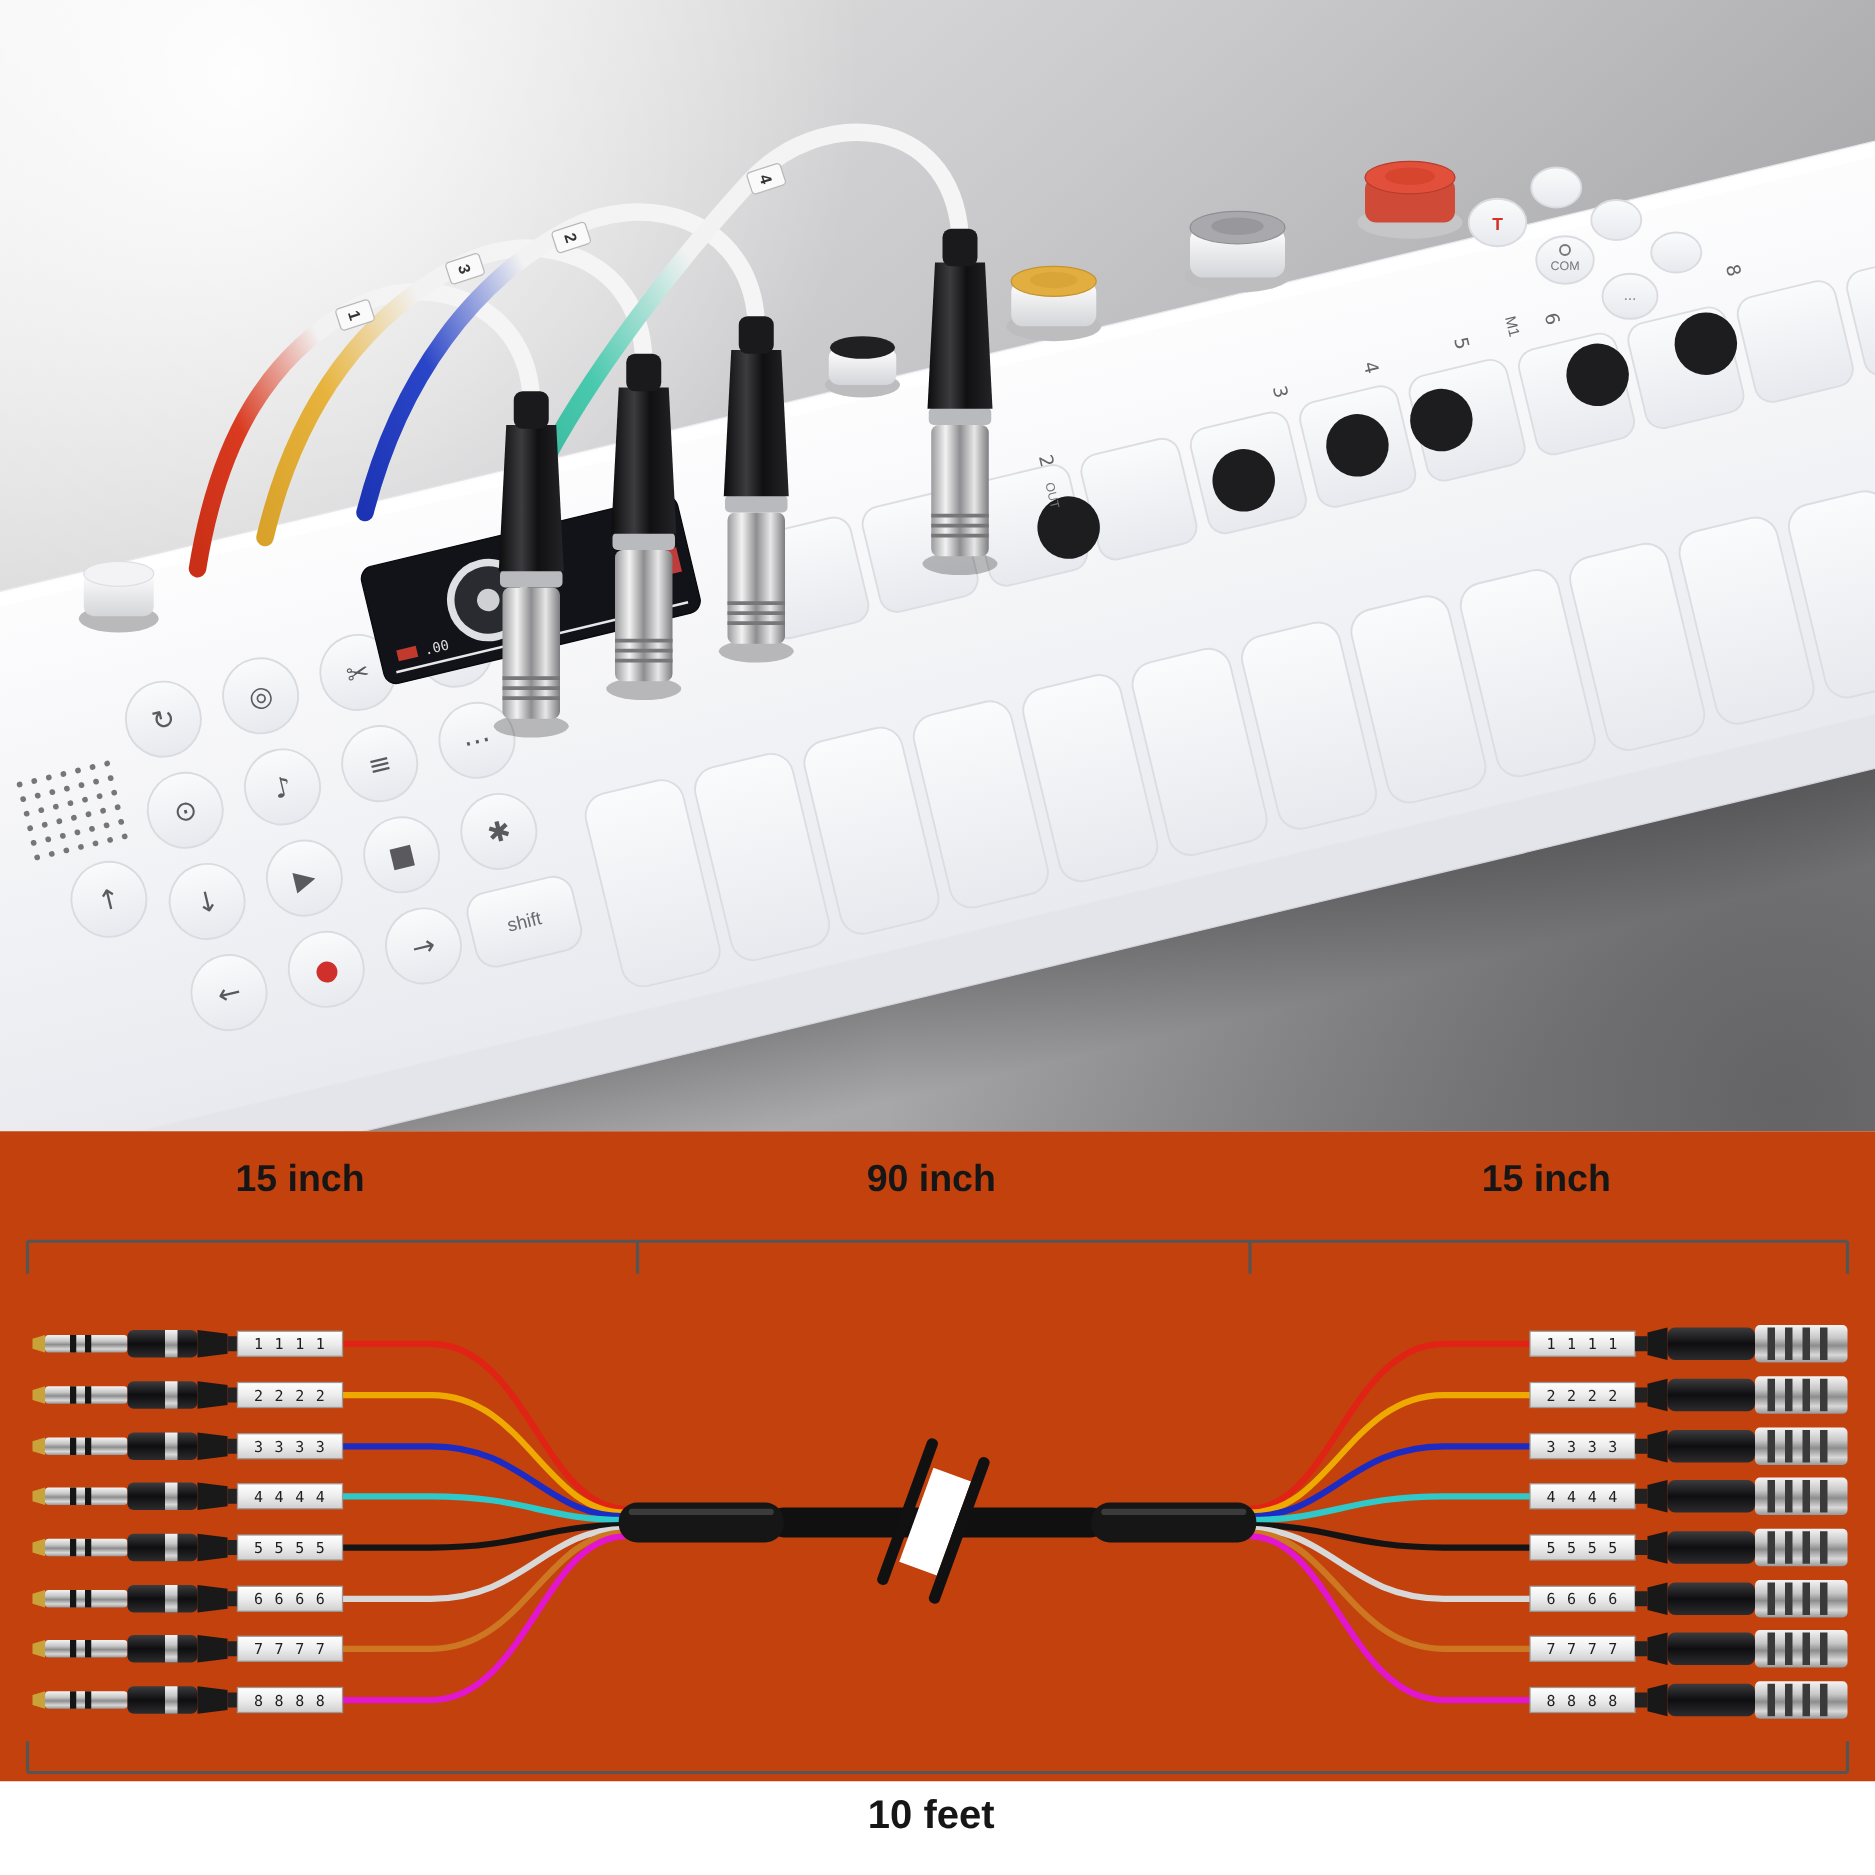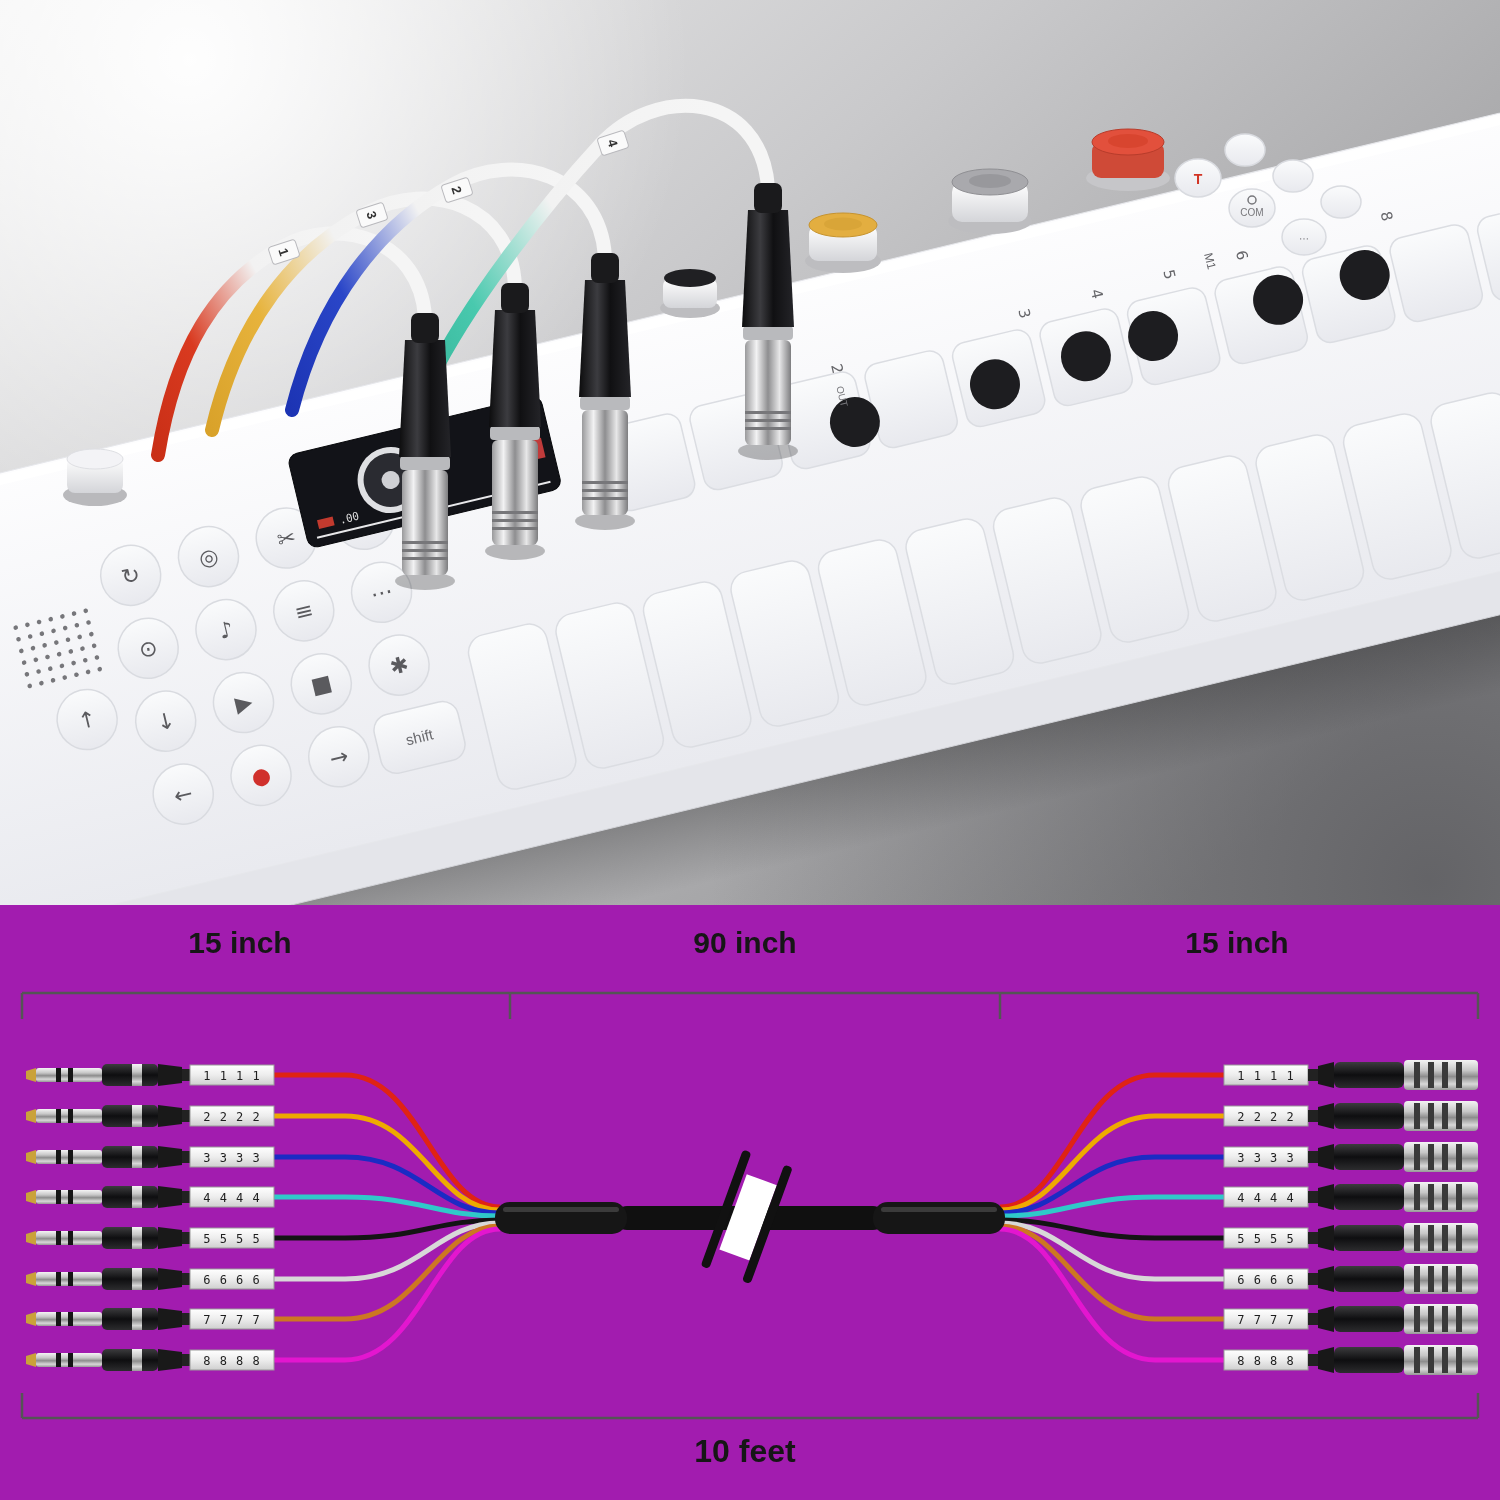--- a/index.html
+++ b/index.html
@@ -1,18 +1,18 @@
 <!DOCTYPE html>
 <html><head>
 <meta charset="utf-8">
 <style>
   html,body{margin:0;padding:0;background:#fff;}
   .page{width:1500px;height:1500px;position:relative;font-family:"Liberation Sans",sans-serif;}
   .photo{position:absolute;top:0;left:0;width:1500px;height:905px;}
-  .diagram{position:absolute;top:905px;left:0;width:1500px;height:595px;background:#a21caf;}
+  .diagram{position:absolute;top:905px;left:0;width:1500px;height:520px;background:#c2410c;}
   svg{display:block;}
   .glyph{font-family:"DejaVu Sans",sans-serif;font-size:22px;fill:#5a5a5e;text-anchor:middle;}
   .glyph.rec{fill:#d0302c;}
   .shift-txt{font-size:15px;fill:#6a6a6e;text-anchor:middle;}
   .side-digit{font-family:"DejaVu Sans",sans-serif;font-size:15px;fill:#66666a;text-anchor:middle;}
   .tiny{font-size:10px;fill:#77777b;text-anchor:middle;}
   .tagnum{font-size:13px;fill:#333;text-anchor:middle;font-weight:bold;}
   .readout{font-family:"DejaVu Sans Mono",monospace;font-size:11px;fill:#ddd;}
   .slvtxt{font-family:"DejaVu Sans Mono",monospace;font-size:12px;fill:#1e1e1e;text-anchor:middle;letter-spacing:1px;}
   .dimtxt{font-size:30px;font-weight:bold;fill:#161616;text-anchor:middle;}

